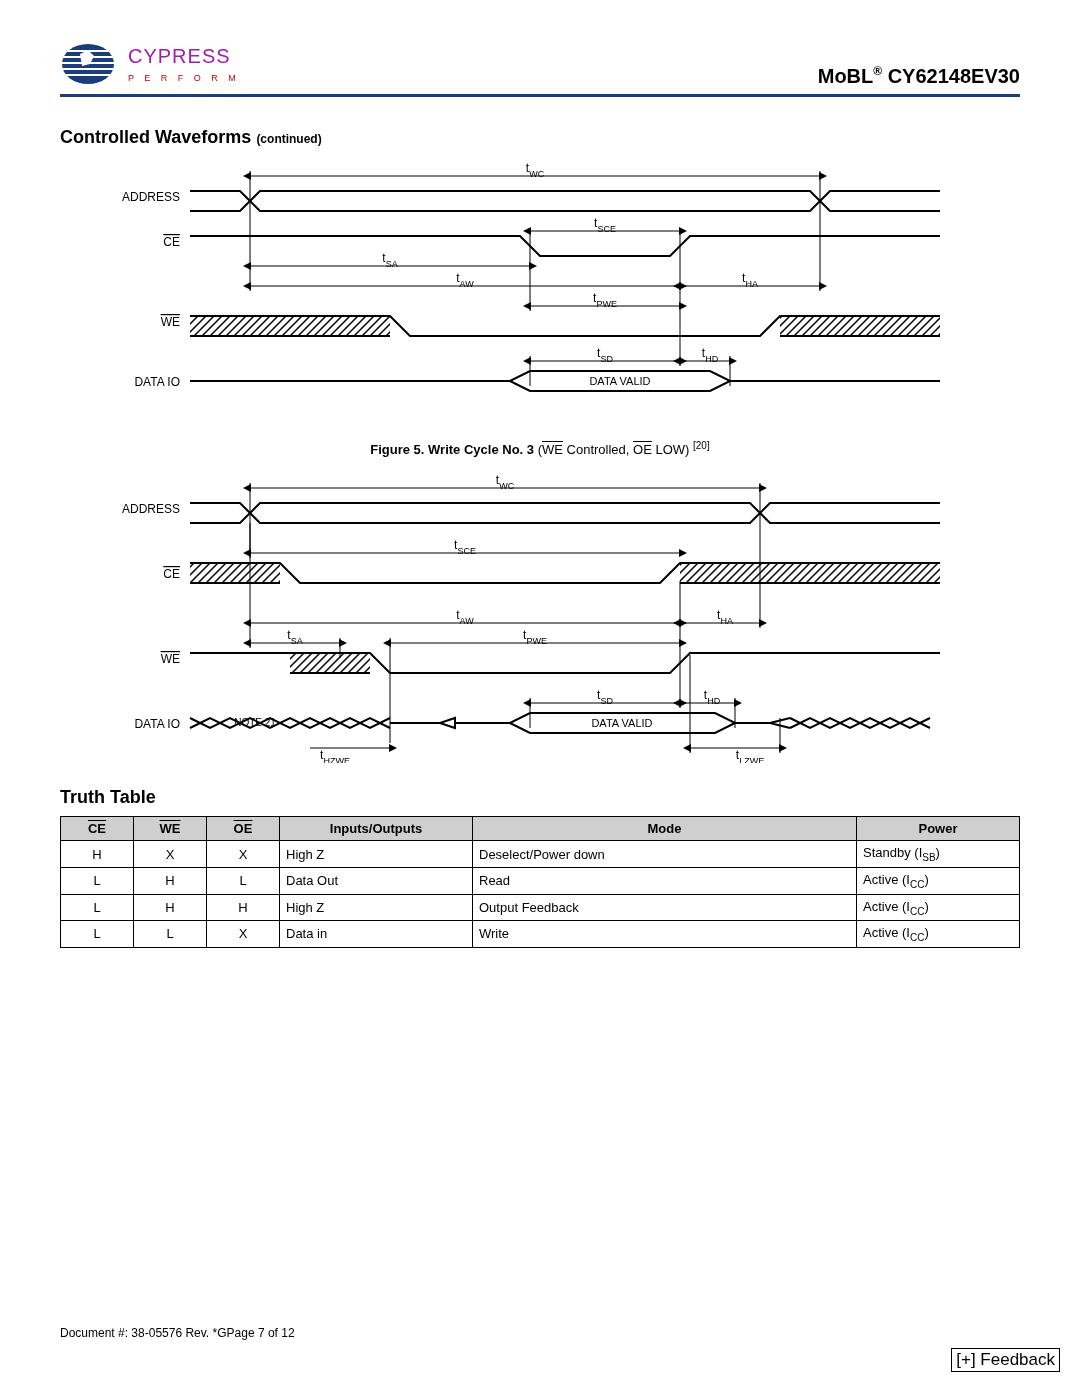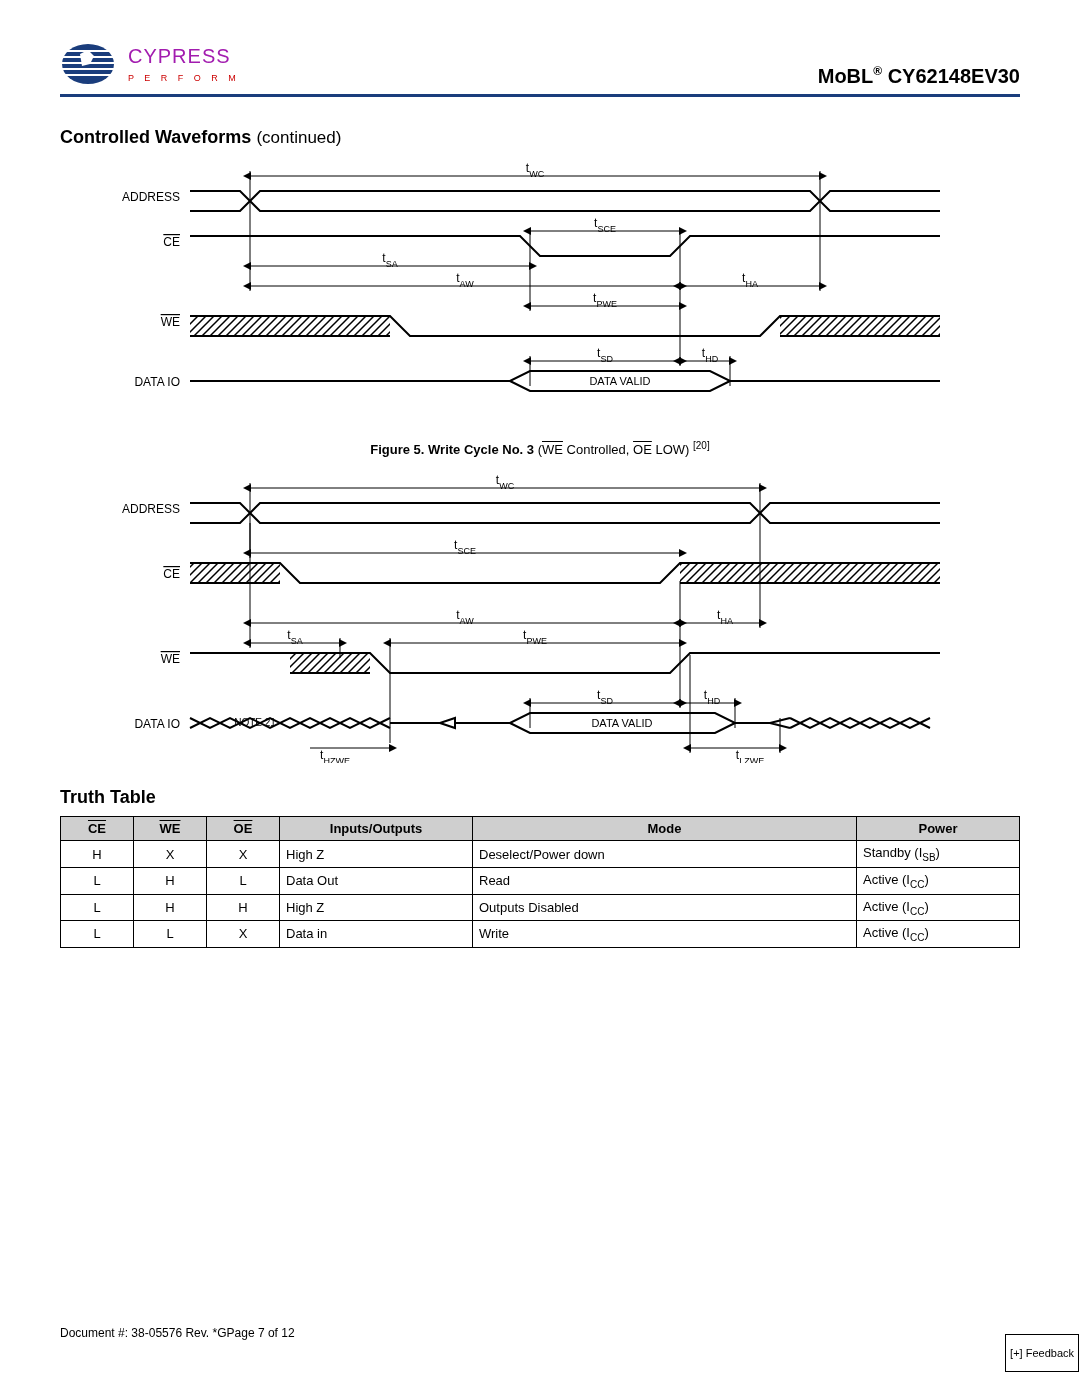--- a/index.html
+++ b/index.html
@@ -56,22 +56,22 @@
   }
   .part-number sup {
     font-size: 12px;
   }
   h2.section {
     font-size: 18px;
     font-weight: bold;
     margin: 20px 0 8px 0;
   }
   .continued {
-    font-size: 17px;
-    font-weight: normal;
+    font-size: 12px;
+    font-weight: bold;
   }
   .fig-caption {
     text-align: center;
     font-size: 13px;
     font-weight: bold;
     margin: 8px 0 6px 0;
   }
   .fig-caption .normal {
     font-weight: normal;
   }
@@ -109,24 +109,24 @@
     position: absolute;
     bottom: 40px;
     left: 60px;
     right: 60px;
     display: flex;
     font-size: 12px;
   }
   .feedback {
     position: absolute;
     bottom: 8px;
-    right: 1px;
-    font-size: 11px;
+    right: 20px;
+    font-size: 17px;
     border: 1px solid #000;
-    padding: 12px 4px;
+    padding: 1px 4px;
   }
   .sub {
     font-size: 10px;
     vertical-align: sub;
   }
 </style>
 </head>
 <body>
 
 <div class="page">
@@ -322,21 +322,21 @@
           <td class="center">L</td>
           <td>Data Out</td>
           <td>Read</td>
           <td>Active (I<span class="sub">CC</span>)</td>
         </tr>
         <tr>
           <td class="center">L</td>
           <td class="center">H</td>
           <td class="center">H</td>
           <td>High Z</td>
-          <td>Outputs Disabled</td>
+          <td>Output Feedback</td>
           <td>Active (I<span class="sub">CC</span>)</td>
         </tr>
         <tr>
           <td class="center">L</td>
           <td class="center">L</td>
           <td class="center">X</td>
           <td>Data in</td>
           <td>Write</td>
           <td>Active (I<span class="sub">CC</span>)</td>
         </tr>

